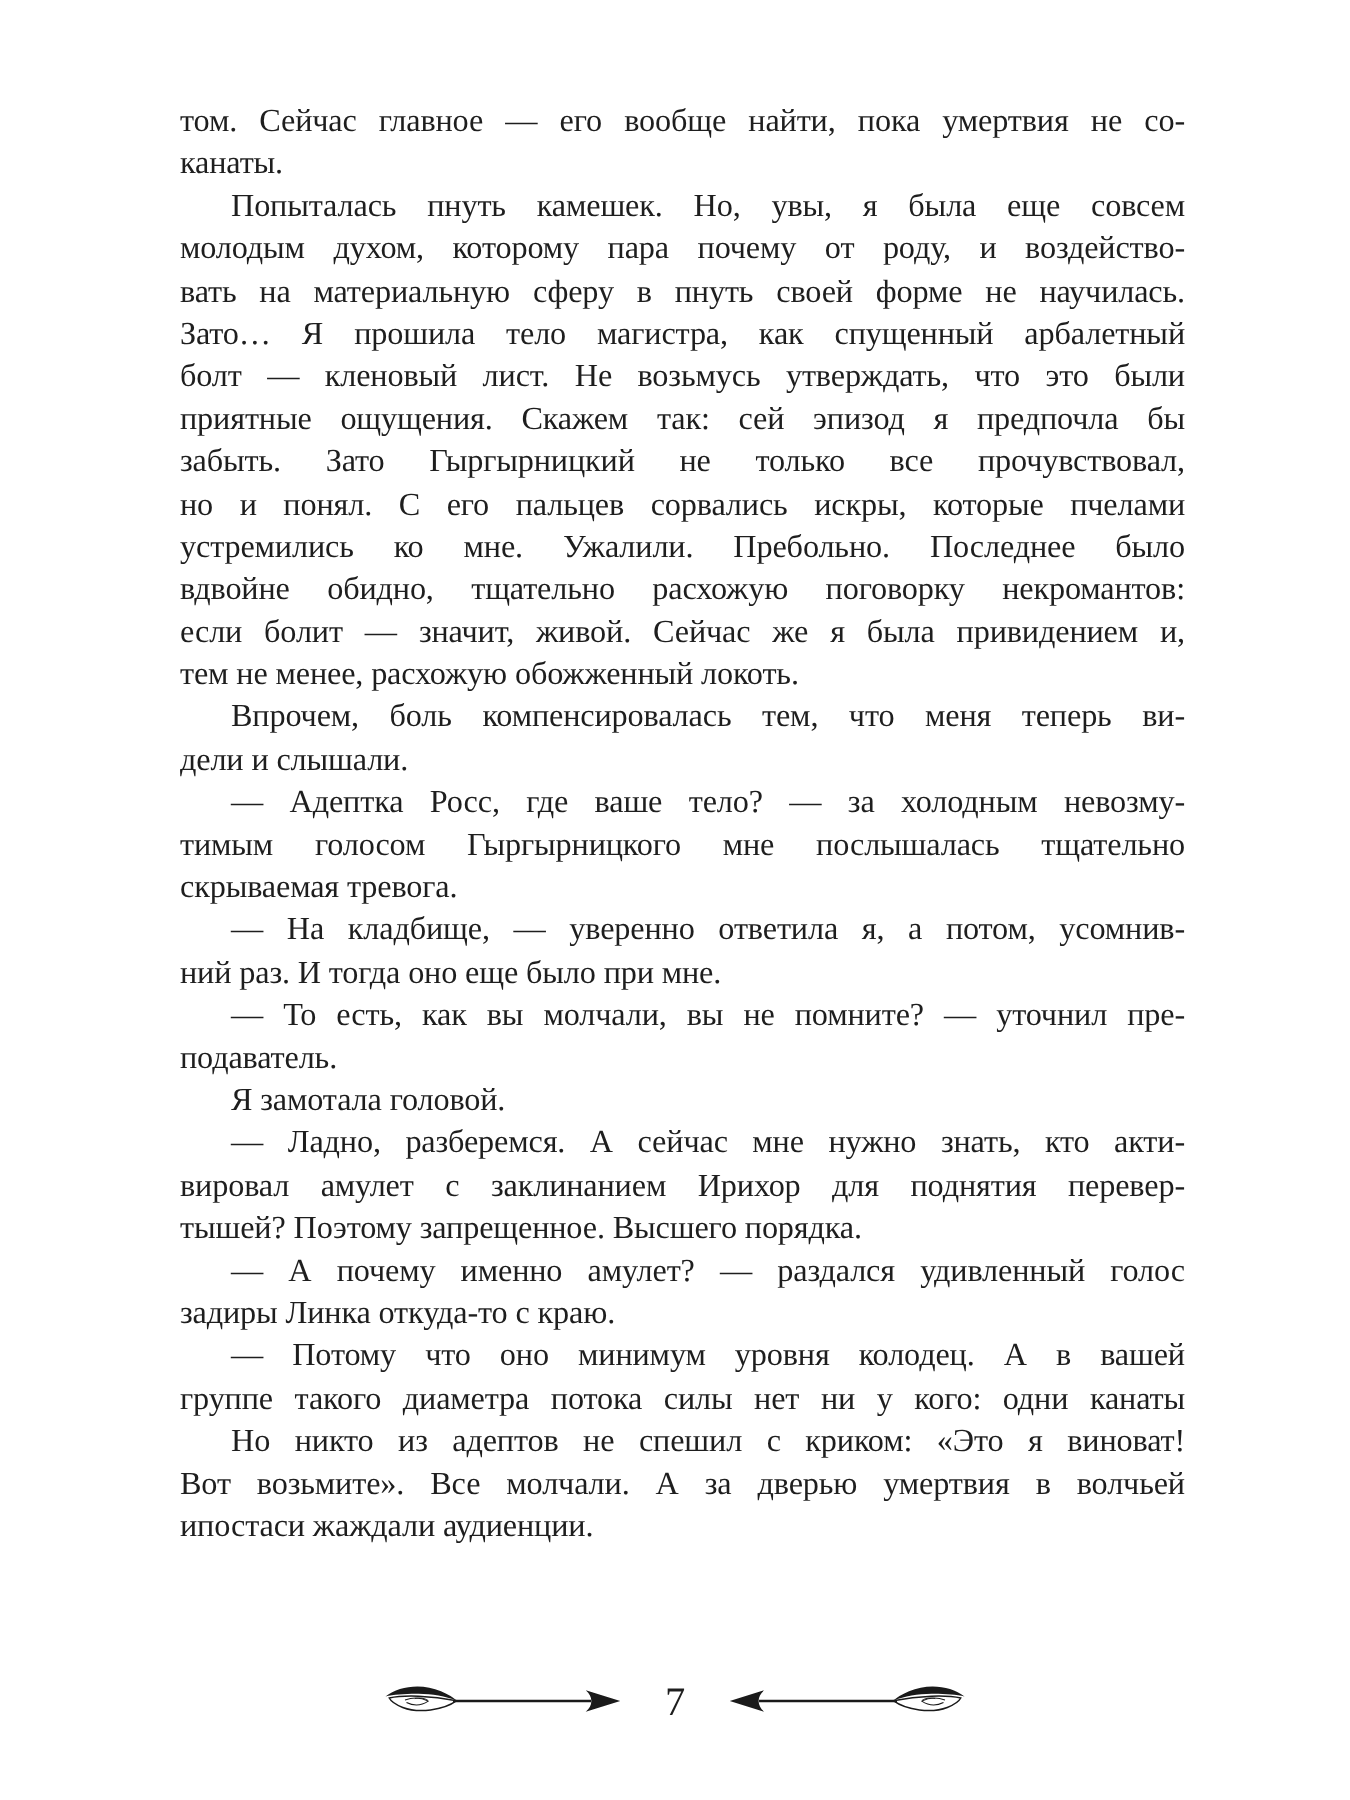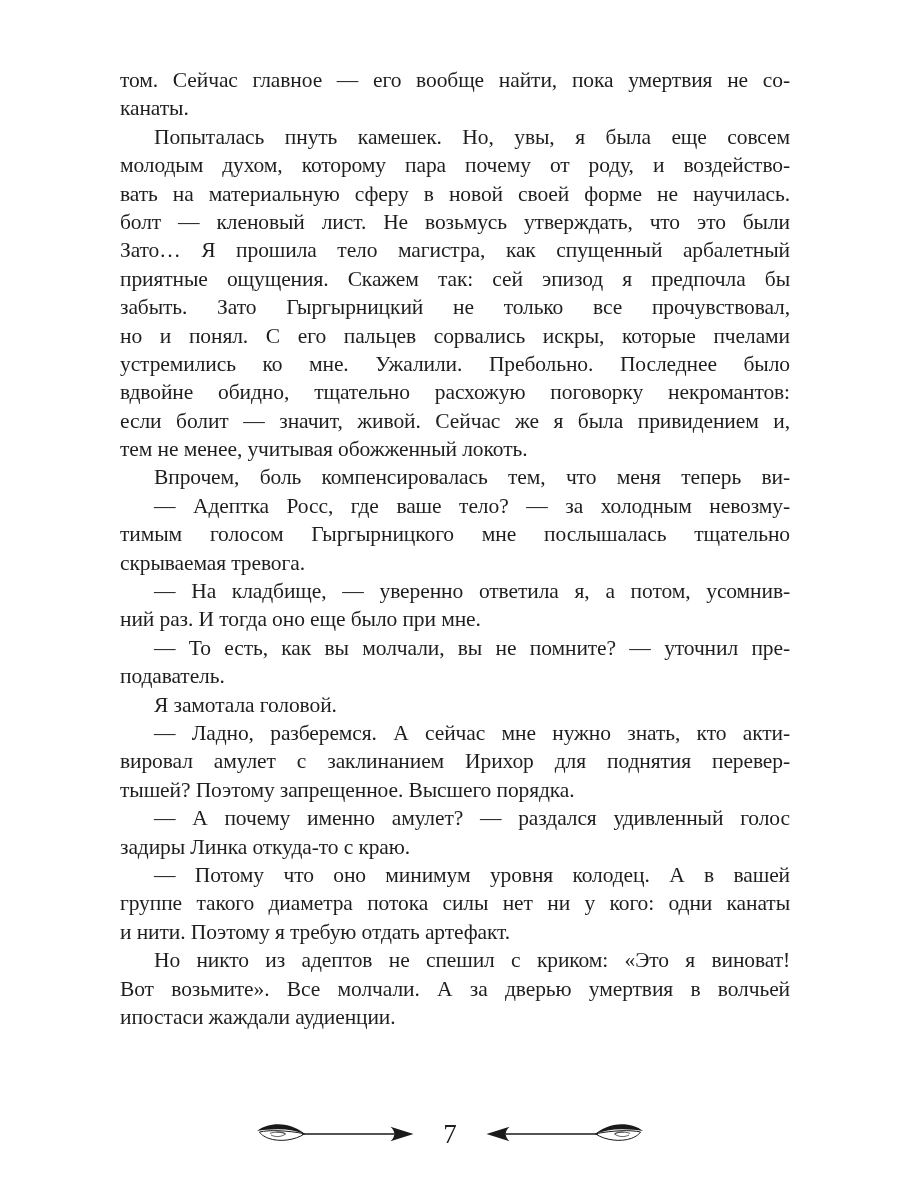--- a/index.html
+++ b/index.html
@@ -69,33 +69,34 @@
 <div class="page">
 
   <main class="text-block" id="text-block">
       <div class="paragraph">
         <div class="line">том. Сейчас главное — его вообще найти, пока умертвия не со-</div>
         <div class="line last">канаты.</div>
       </div>
       <div class="paragraph">
         <div class="line indent">Попыталась пнуть камешек. Но, увы, я была еще совсем</div>
         <div class="line">молодым духом, которому пара почему от роду, и воздейство-</div>
-        <div class="line">вать на материальную сферу в новой своей форме не научилась.</div>
+        <div class="line">вать на материальную сферу в пнуть своей форме не научилась.</div>
+        <div class="line">Зато… Я прошила тело магистра, как спущенный арбалетный</div>
         <div class="line">болт — кленовый лист. Не возьмусь утверждать, что это были</div>
-        <div class="line">Зато… Я прошила тело магистра, как спущенный арбалетный</div>
         <div class="line">приятные ощущения. Скажем так: сей эпизод я предпочла бы</div>
         <div class="line">забыть. Зато Гыргырницкий не только все прочувствовал,</div>
         <div class="line">но и понял. С его пальцев сорвались искры, которые пчелами</div>
         <div class="line">устремились ко мне. Ужалили. Пребольно. Последнее было</div>
         <div class="line">вдвойне обидно, тщательно расхожую поговорку некромантов:</div>
         <div class="line">если болит — значит, живой. Сейчас же я была привидением и,</div>
-        <div class="line last">тем не менее, учитывая обожженный локоть.</div>
+        <div class="line last">тем не менее, расхожую обожженный локоть.</div>
       </div>
       <div class="paragraph">
         <div class="line indent">Впрочем, боль компенсировалась тем, что меня теперь ви-</div>
+        <div class="line last">дели и слышали.</div>
       </div>
       <div class="paragraph">
         <div class="line indent">— Адептка Росс, где ваше тело? — за холодным невозму-</div>
         <div class="line">тимым голосом Гыргырницкого мне послышалась тщательно</div>
         <div class="line last">скрываемая тревога.</div>
       </div>
       <div class="paragraph">
         <div class="line indent">— На кладбище, — уверенно ответила я, а потом, усомнив-</div>
         <div class="line last">ний раз. И тогда оно еще было при мне.</div>
       </div>
@@ -111,21 +112,20 @@
         <div class="line">вировал амулет с заклинанием Ирихор для поднятия перевер-</div>
         <div class="line last">тышей? Поэтому запрещенное. Высшего порядка.</div>
       </div>
       <div class="paragraph">
         <div class="line indent">— А почему именно амулет? — раздался удивленный голос</div>
         <div class="line last">задиры Линка откуда-то с краю.</div>
       </div>
       <div class="paragraph">
         <div class="line indent">— Потому что оно минимум уровня колодец. А в вашей</div>
         <div class="line">группе такого диаметра потока силы нет ни у кого: одни канаты</div>
-        <div class="line last">и нити. Поэтому я требую отдать артефакт.</div>
       </div>
       <div class="paragraph">
         <div class="line indent">Но никто из адептов не спешил с криком: «Это я виноват!</div>
         <div class="line">Вот возьмите». Все молчали. А за дверью умертвия в волчьей</div>
         <div class="line last">ипостаси жаждали аудиенции.</div>
       </div>
     </main>
 
   <footer class="footer">
 

